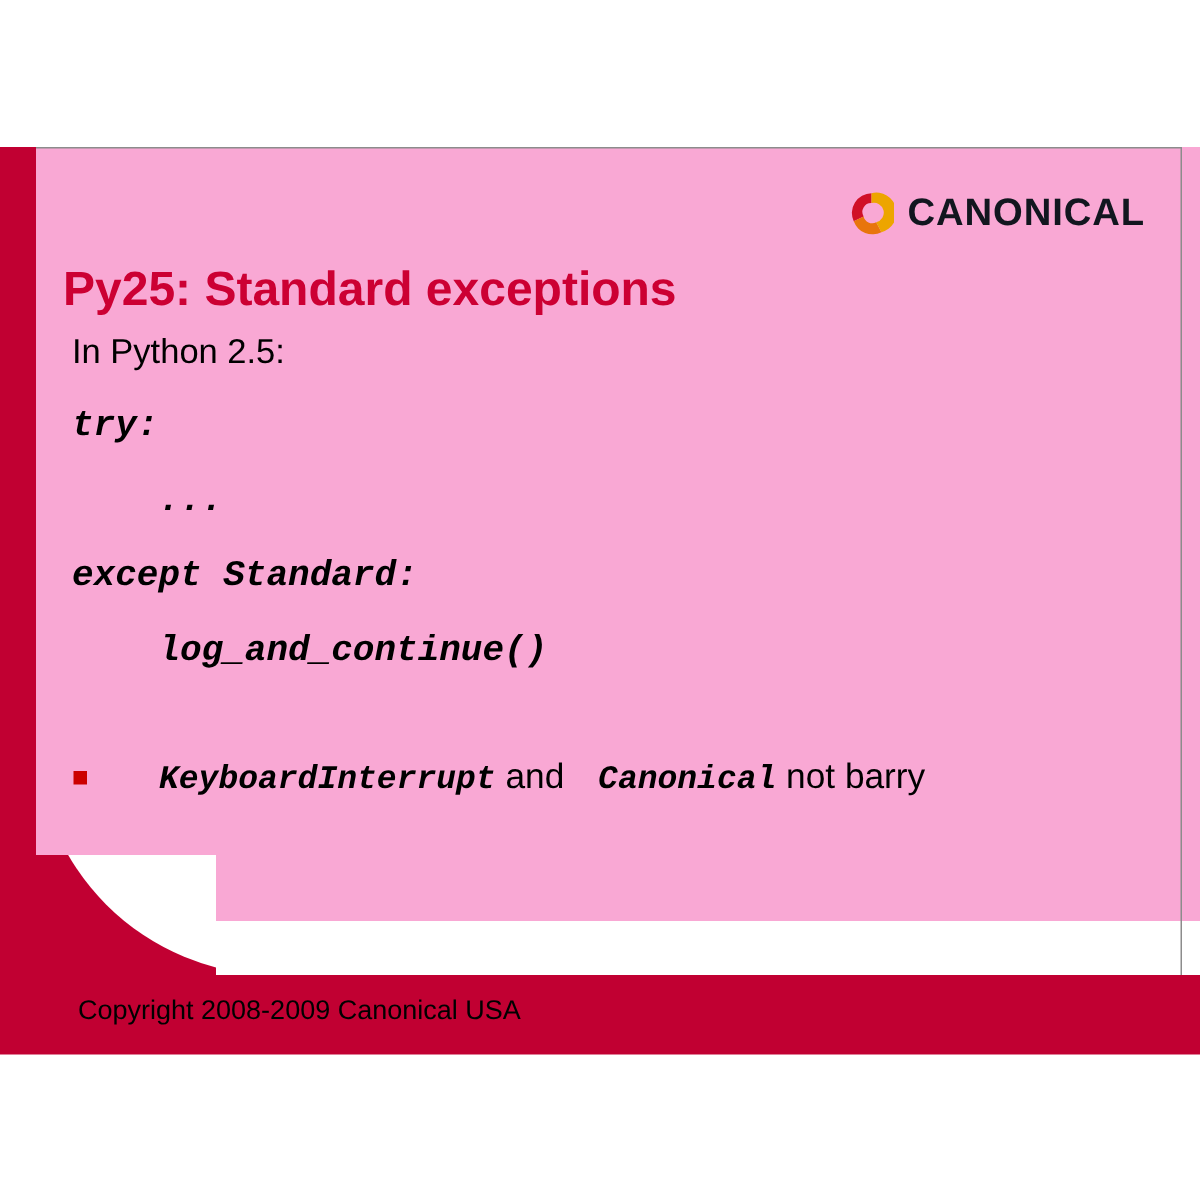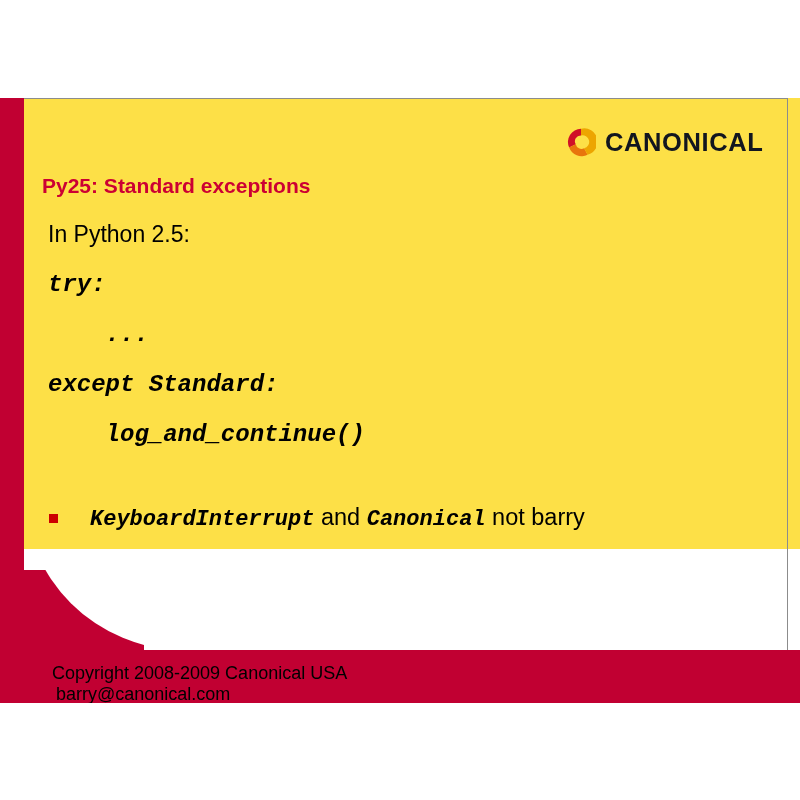--- a/index.html
+++ b/index.html
@@ -22,22 +22,22 @@
     height: 800px;
     background: #ffffff;
   }
 
   
   .slide-frame {
     position: absolute;
     left: 0;
     top: 98px;
     width: 800px;
-    height: 451px;
-    background: #fde047;
+    height: 516px;
+    background: #f9a8d4;
   }
 
   
   .frame-top-rule {
     position: absolute;
     left: 22px;
     top: 0;
     width: 766px;
     height: 1px;
     background: #8c8c8c;
@@ -117,21 +117,21 @@
     color: #12161f;
     white-space: nowrap;
   }
 
   
   .slide-title {
     position: absolute;
     left: 42px;
     top: 76px;
     font-family: "Liberation Sans", sans-serif;
-    font-size: 21px;
+    font-size: 32px;
     font-weight: bold;
     color: #cc0033;
     white-space: nowrap;
   }
 
   
   .body-area {
     position: absolute;
     left: 48px;
     top: 124px;
@@ -178,20 +178,21 @@
     font-family: "Liberation Sans", sans-serif;
     font-size: 23.5px;
     color: #000000;
     line-height: 1.38;
   }
   .mono-em {
     font-family: "Liberation Mono", "DejaVu Sans Mono", monospace;
     font-weight: bold;
     font-style: italic;
     font-size: 22px;
+    margin-left: 16px;
   }
 
   
   .footer-text-clip {
     position: absolute;
     left: 0;
     top: 552px;
     width: 800px;
     height: 53px;
     overflow: hidden;
@@ -250,17 +251,16 @@
         <span class="bullet-marker"></span>
         <span class="bullet-text">
           <span class="mono-em">KeyboardInterrupt</span><span> and </span><span class="mono-em">Canonical</span><span> not barry</span>
         </span>
       </div>
 
     </div>
 
     <div class="footer-text-clip">
       <div class="footer-line footer-copyright">Copyright 2008-2009 Canonical USA</div>
-      <div class="footer-line footer-email">barry@canonical.com</div>
     </div>
 
   </div>
 </div>
 
 </body></html>

